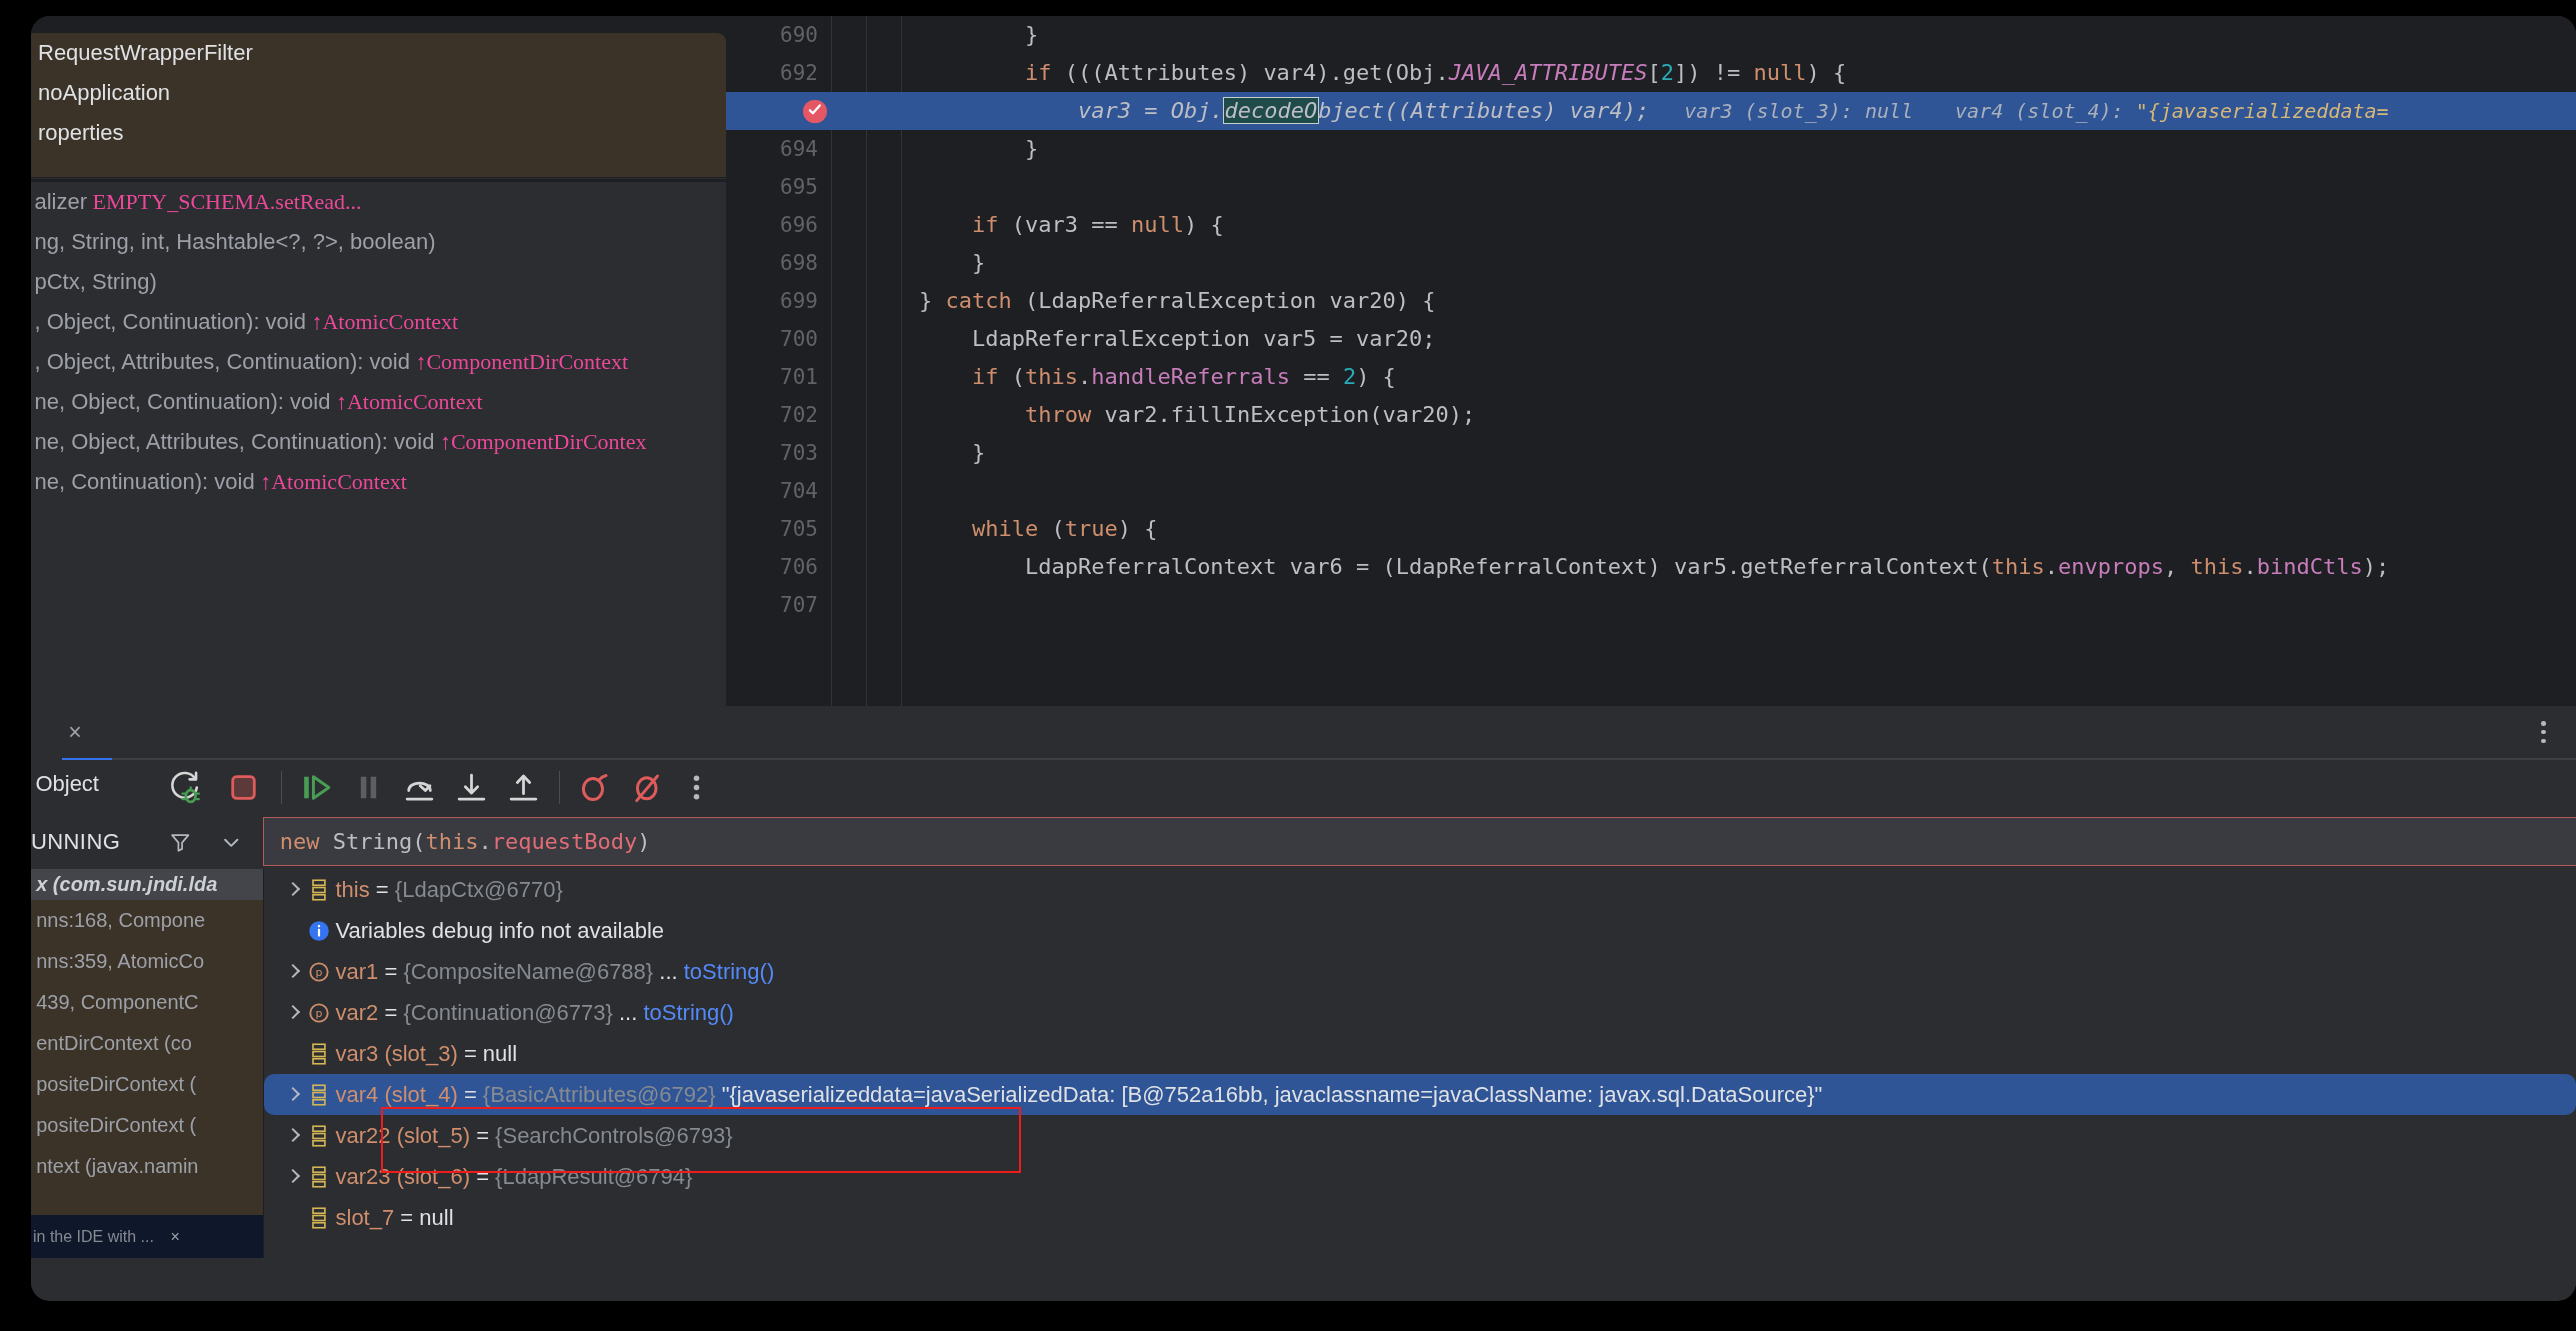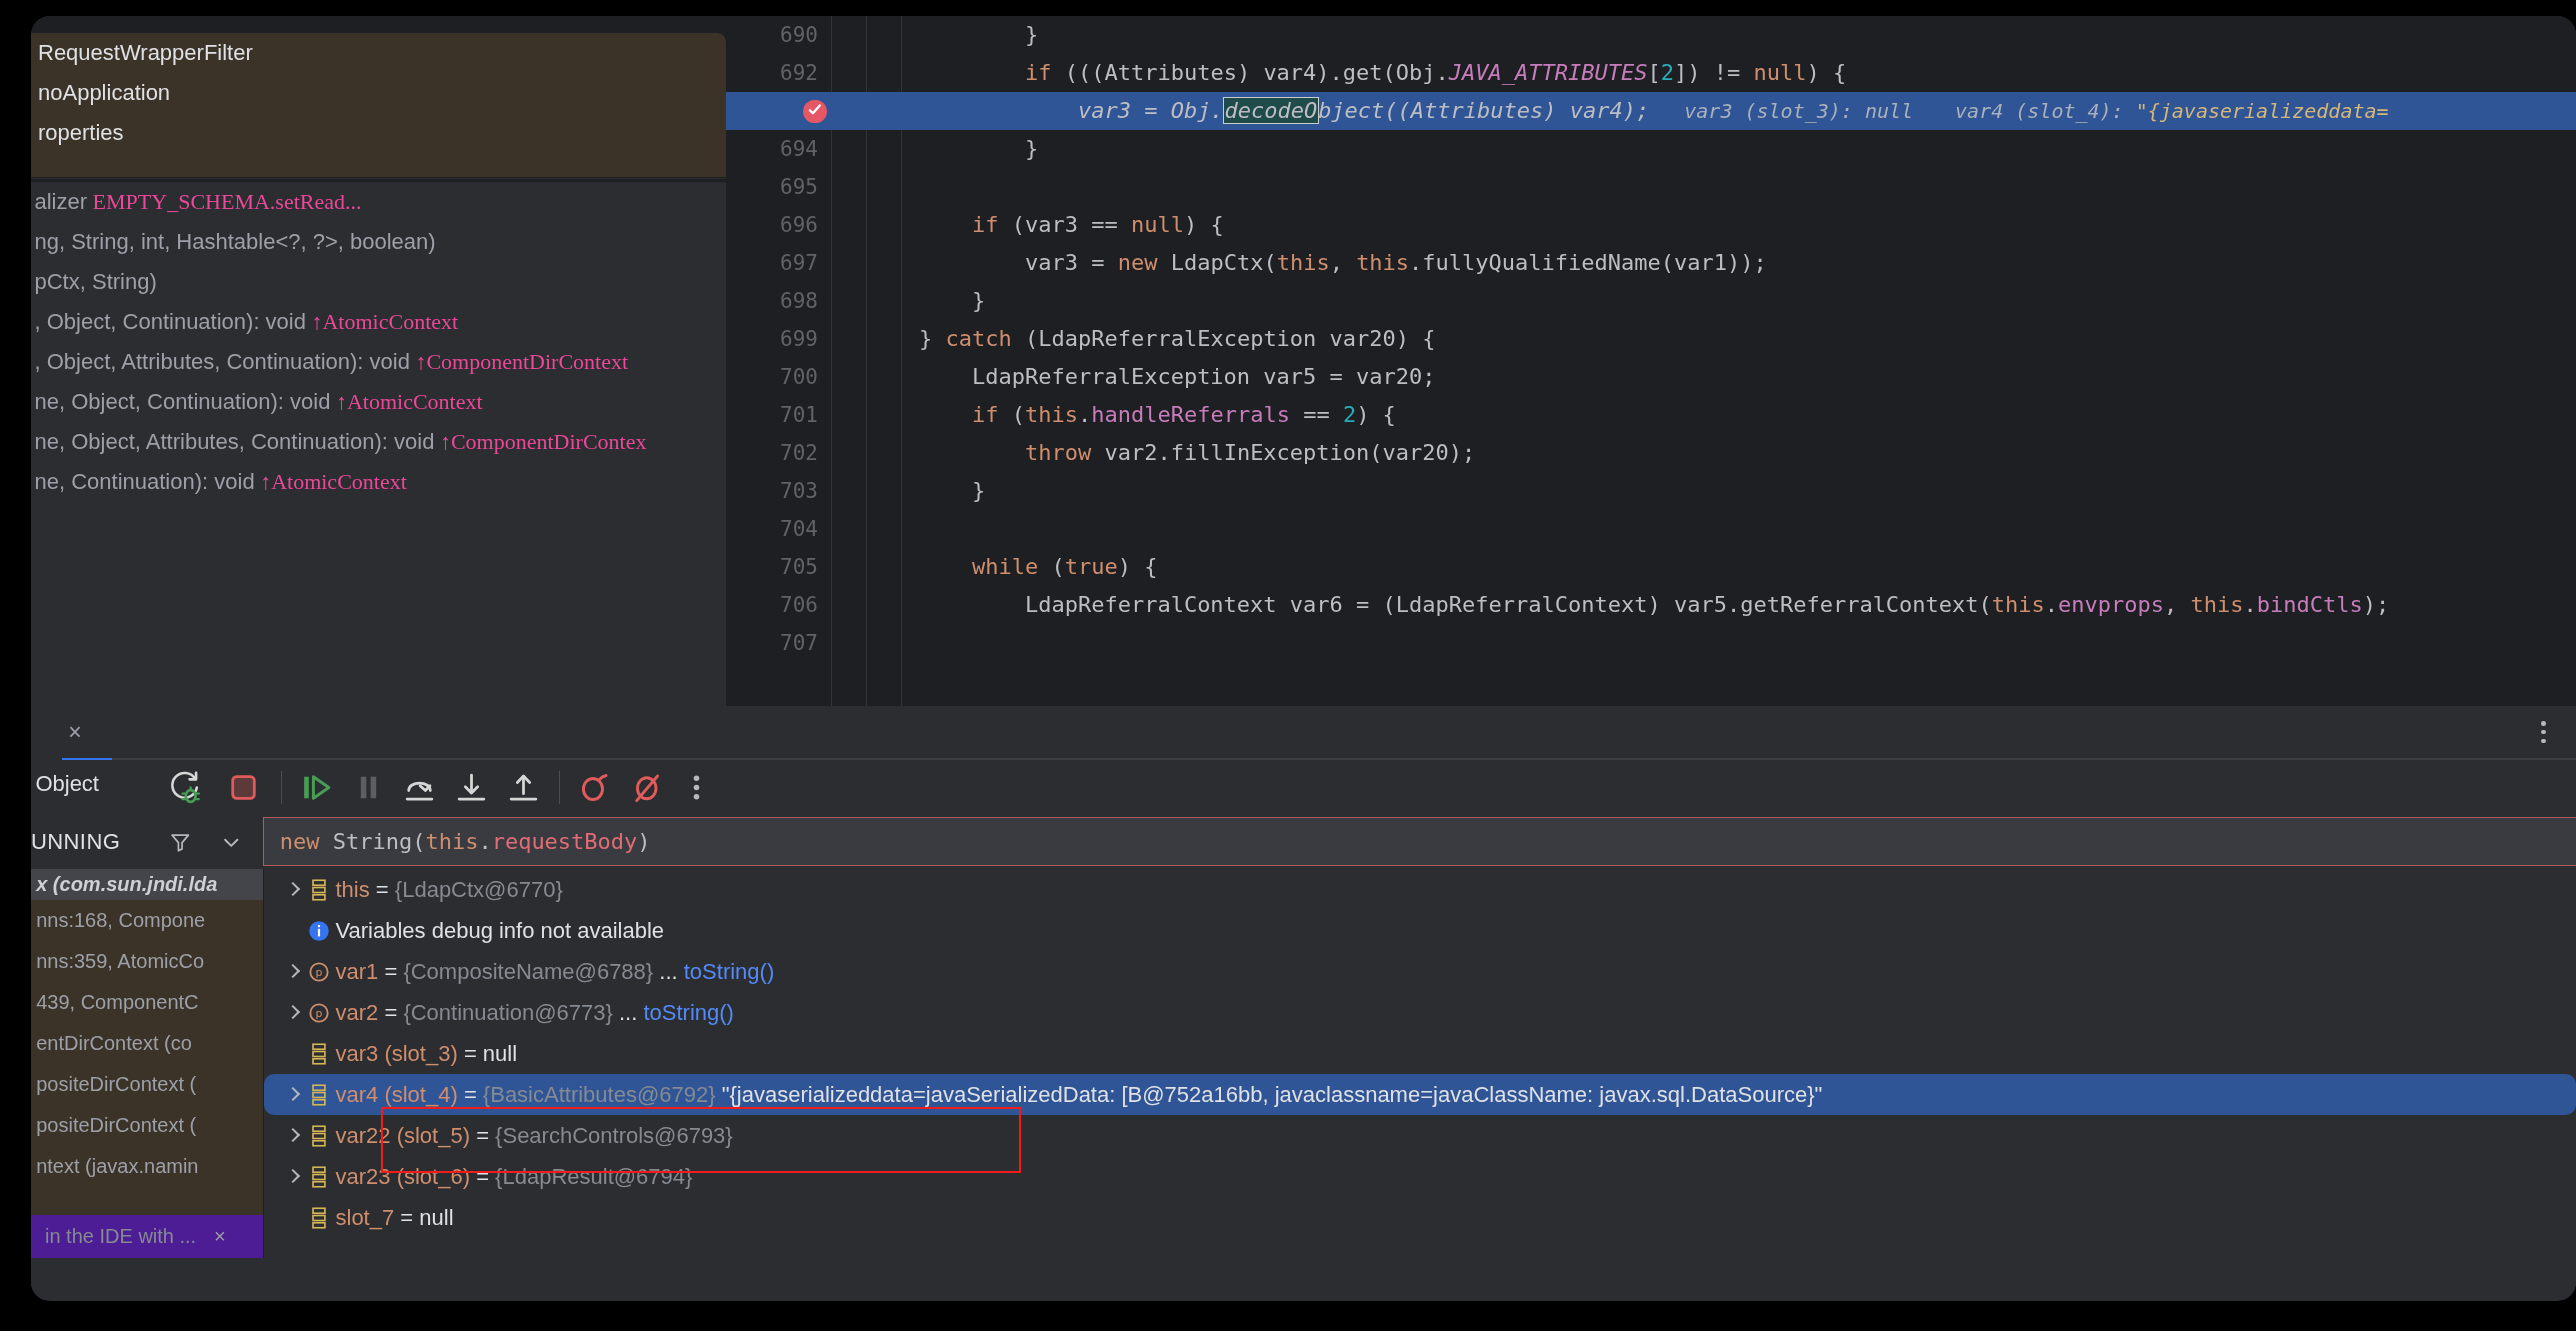--- a/index.html
+++ b/index.html
@@ -244,23 +244,23 @@
   }
   .frames-body { background: #3b3328; height: 315px; overflow: hidden; }
   .frame-row {
     height: 41px; line-height: 41px;
     padding-left: 5.2px;
     font-size: 20px; color: #9da0a8;
     white-space: nowrap;
   }
   .frames-foot {
     height: 43px; line-height: 43px;
-    background: #4c1d95;
-    color: #868a91; font-size: 20px;
-    padding-left: 14px; white-space: nowrap;
+    background: #0f172a;
+    color: #868a91; font-size: 16px;
+    padding-left: 2px; white-space: nowrap;
   }
   .frames-foot .x { color: #9da0a8; margin-left: 12.2px; cursor: pointer; }
 
   .vsplit {
     position: absolute; left: 232px; top: 163px;
     width: 1.7px; height: 389px; background: #1e1f22;
   }
 
   
   .vars {
@@ -327,21 +327,20 @@
           <div class="gutter-stripe" style="left:175px"></div>
           <div class="code-line"><span class="gutter-num">690</span><span class="code-text"><span class="txt">            }</span></span></div>
           <div class="code-line"><span class="gutter-num">692</span><span class="code-text"><span class="txt">            </span><span class="kw">if</span><span class="txt"> (((Attributes) var4).get(Obj.</span><span class="stat">JAVA_ATTRIBUTES</span><span class="txt">[</span><span class="num">2</span><span class="txt">]) != </span><span class="kw">null</span><span class="txt">) {</span></span></div>
           <div class="code-line hl"><span class="gutter-num"></span><span class="bp">
       <svg width="15.7" height="15.7" viewBox="0 0 16 16">
                 <path d="M3 8.5 L6 11.5 L13 3.5" stroke="#ffffff" stroke-width="2.4" fill="none" stroke-linecap="round" stroke-linejoin="round"></path>
               </svg></span><span class="code-text"><span class="ital">                var3 = Obj.</span><span class="decode-box ital">decodeO</span><span class="ital">bject((Attributes) var4);</span><span style="display:inline-block;width:35px"></span><span class="hint">var3 (slot_3): </span><span class="hint">null</span><span style="display:inline-block;width:42px"></span><span class="hint">var4 (slot_4): </span><span class="hintv">"{javaserializeddata=</span></span></div>
           <div class="code-line"><span class="gutter-num">694</span><span class="code-text"><span class="txt">            }</span></span></div>
           <div class="code-line"><span class="gutter-num">695</span><span class="code-text"></span></div>
           <div class="code-line"><span class="gutter-num">696</span><span class="code-text"><span class="txt">        </span><span class="kw">if</span><span class="txt"> (var3 == </span><span class="kw">null</span><span class="txt">) {</span></span></div>
-          <div class="code-line"><span class="gutter-num">697</span><span class="code-text"><span class="txt">            var3 = </span><span class="kw">new</span><span class="txt"> LdapCtx(</span><span class="kw">this</span><span class="txt">, </span><span class="kw">this</span><span class="txt">.fullyQualifiedName(var1));</span></span></div>
           <div class="code-line"><span class="gutter-num">698</span><span class="code-text"><span class="txt">        }</span></span></div>
           <div class="code-line"><span class="gutter-num">699</span><span class="code-text"><span class="txt">    } </span><span class="kw">catch</span><span class="txt"> (LdapReferralException var20) {</span></span></div>
           <div class="code-line"><span class="gutter-num">700</span><span class="code-text"><span class="txt">        LdapReferralException var5 = var20;</span></span></div>
           <div class="code-line"><span class="gutter-num">701</span><span class="code-text"><span class="txt">        </span><span class="kw">if</span><span class="txt"> (</span><span class="kw">this</span><span class="txt">.</span><span class="fld">handleReferrals</span><span class="txt"> == </span><span class="num">2</span><span class="txt">) {</span></span></div>
           <div class="code-line"><span class="gutter-num">702</span><span class="code-text"><span class="txt">            </span><span class="kw">throw</span><span class="txt"> var2.fillInException(var20);</span></span></div>
           <div class="code-line"><span class="gutter-num">703</span><span class="code-text"><span class="txt">        }</span></span></div>
           <div class="code-line"><span class="gutter-num">704</span><span class="code-text"></span></div>
           <div class="code-line"><span class="gutter-num">705</span><span class="code-text"><span class="txt">        </span><span class="kw">while</span><span class="txt"> (</span><span class="kw">true</span><span class="txt">) {</span></span></div>
           <div class="code-line"><span class="gutter-num">706</span><span class="code-text"><span class="txt">            LdapReferralContext var6 = (LdapReferralContext) var5.getReferralContext(</span><span class="kw">this</span><span class="txt">.</span><span class="fld">envprops</span><span class="txt">, </span><span class="kw">this</span><span class="txt">.</span><span class="fld">bindCtls</span><span class="txt">);</span></span></div>
           <div class="code-line"><span class="gutter-num">707</span><span class="code-text"></span></div>

